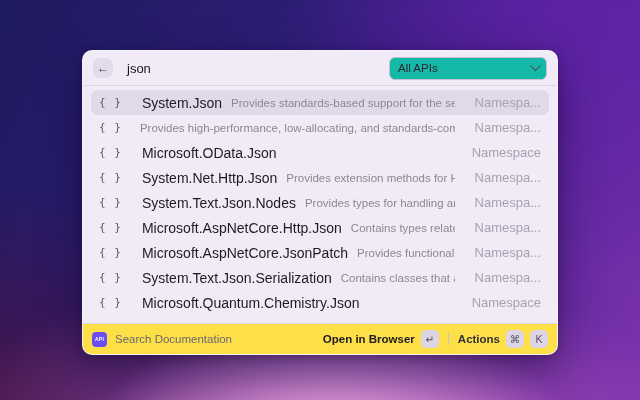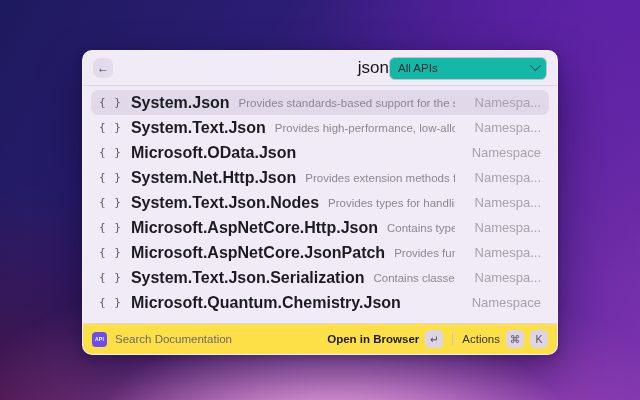--- a/index.html
+++ b/index.html
@@ -17,43 +17,43 @@
     position:absolute;left:82px;top:50px;width:476px;height:305px;
     background:#f1ebf7;border-radius:10px;
     border:1px solid rgba(255,255,255,.3);
     box-shadow:0 18px 45px rgba(10,5,40,.45), 0 2px 8px rgba(10,5,40,.25);
     box-sizing:border-box;display:flex;flex-direction:column;
   }
   
   .header{display:flex;align-items:center;height:34px;padding:0 10px;flex:0 0 auto;border-bottom:1px solid #ddd4e5;}
   .back-btn{width:20px;height:20px;border-radius:7px;background:#e2dbeb;border:none;
     display:flex;align-items:center;justify-content:center;font-size:12px;color:#3a3642;cursor:pointer;padding:0;}
-  .query{margin-left:14px;font-size:17px;color:#18161d;flex:1;text-align:right;}
+  .query{margin-left:14px;font-size:13px;color:#18161d;flex:1;}
   .dropdown{display:flex;align-items:center;justify-content:space-between;width:158px;height:23px;
     border:1px solid #c9bfd6;border-radius:6px;background:#14b8a6;padding:0 8px;box-sizing:border-box;cursor:pointer;}
   .dropdown .dd-label{font-size:11.5px;color:#2a2731;}
   .chev{width:7px;height:7px;border-right:1.5px solid #4c4856;border-bottom:1.5px solid #4c4856;
     transform:rotate(45deg) translateY(-2px);margin-top:-2px;}
   
   .list{flex:1;padding:4px 8px 0 8px;overflow:hidden;}
   .row{display:flex;align-items:center;height:25px;border-radius:7px;padding:0 8px;cursor:pointer;}
   .row.selected{background:#e1d9e9;}
   .braces{font-family:"DejaVu Sans Mono",monospace;font-size:11px;color:#5e5966;flex:0 0 auto;margin-right:9px;letter-spacing:1px;}
-  .title{font-size:16px;font-weight:700;color:#1d1b22;white-space:nowrap;flex:0 0 auto;}
+  .title{font-size:14px;font-weight:400;color:#1d1b22;white-space:nowrap;flex:0 0 auto;margin-left:11px;}
   .desc{font-size:11.5px;color:#8c8793;white-space:nowrap;overflow:hidden;margin-left:9px;flex:1 1 auto;min-width:0;}
   .rtype{font-size:13px;color:#a7a1b0;white-space:nowrap;flex:0 0 auto;margin-left:20px;}
   
   .footer{flex:0 0 auto;height:30px;border-top:1px solid #ddd4e5;background:#fde047;
     border-radius:0 0 9px 9px;display:flex;align-items:center;padding:0 9px;}
   .app-icon{width:15px;height:15px;border-radius:4px;background:#6b4ef0;color:#fff;
     font-size:5px;font-weight:700;display:flex;align-items:center;justify-content:center;letter-spacing:.2px;}
   .foot-label{font-size:11.5px;color:#6c6673;margin-left:8px;flex:1;}
   .action{display:flex;align-items:center;background:none;border:none;padding:0;cursor:pointer;gap:6px;}
   .action .a-label{font-size:11.5px;font-weight:700;color:#1d1b22;}
-  .action .a-label.normal{font-weight:400;color:#332f3b;}
+  .action .a-label.normal{font-weight:700;color:#332f3b;}
   .keycap{min-width:18px;height:18px;border-radius:5px;background:#ddd4e6;color:#56515f;
     font-size:10.5px;display:flex;align-items:center;justify-content:center;padding:0 3px;box-sizing:border-box;}
   .vdiv{width:1px;height:12px;background:#c8c0d2;margin:0 9px;}
 </style>
 </head>
 <body>
 
 <div class="palette">
 
   <div class="header">
@@ -69,21 +69,20 @@
 
   <div class="list" id="results-list">
       <div class="row selected">
       <span class="braces">{ }</span>
       <span class="title">System.Json</span>
       <span class="desc">Provides standards-based support for the serialization of JavaScript Object Not...</span>
       <span class="rtype">Namespa...</span>
     </div>
       <div class="row">
       <span class="braces">{ }</span>
-      <span class="title">System.Text.Json</span>
       <span class="desc">Provides high-performance, low-allocating, and standards-compliant capab...</span>
       <span class="rtype">Namespa...</span>
     </div>
       <div class="row">
       <span class="braces">{ }</span>
       <span class="title">Microsoft.OData.Json</span>
       <span class="desc"></span>
       <span class="rtype">Namespace</span>
     </div>
       <div class="row">

